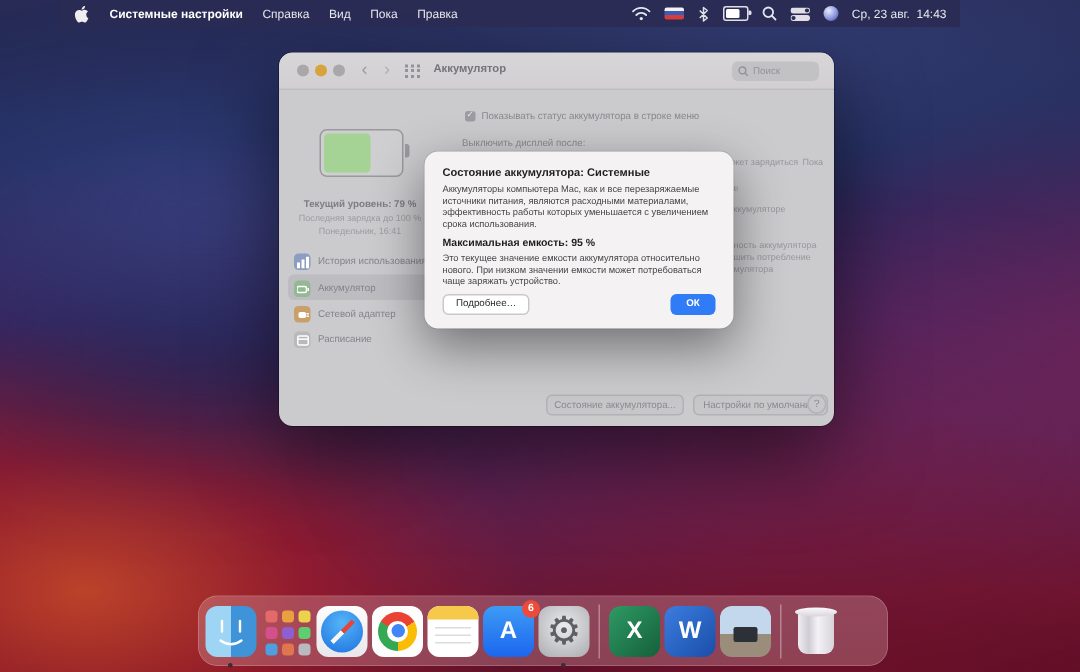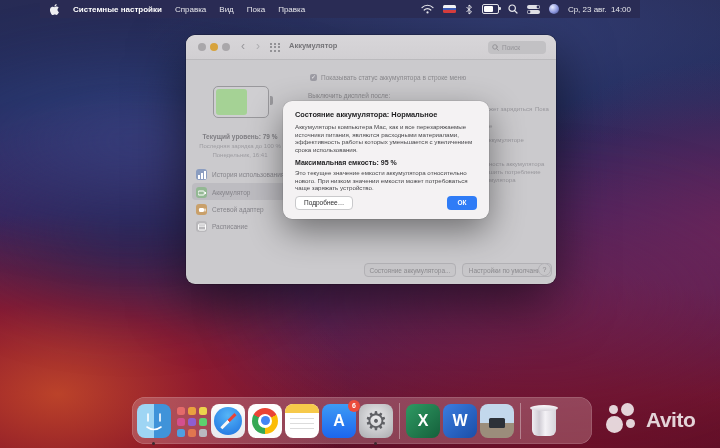--- a/index.html
+++ b/index.html
@@ -187,21 +187,21 @@
       </span>
       <span style="display:inline-flex;">
         <svg width="13" height="9" viewBox="0 0 13 9">
           <rect x="0" y="0" width="13" height="4" rx="2" fill="rgba(255,255,255,.85)"></rect>
             <circle cx="11" cy="2" r="1.4" fill="#2b2c54"></circle>
           <rect x="0" y="5" width="13" height="4" rx="2" fill="rgba(255,255,255,.85)"></rect>
             <circle cx="2" cy="7" r="1.4" fill="#2b2c54"></circle>
           </svg>
       </span>
       <span class="siri"></span>
-      <span class="clock">Ср, 23 авг.  14:00</span>
+      <span class="clock">Ср, 23 авг.  14:43</span>
     </div>
   </div>
 
   <div class="window">
     <div class="titlebar">
       <span class="dot c"></span>
       <span class="dot m"></span>
       <span class="dot z"></span>
       <span class="navbtn nav-back">‹</span>
       <span class="navbtn nav-fwd">›</span>
@@ -278,21 +278,21 @@
           </svg>
         </span>
       <span class="side-lbl">Расписание</span>
     </div>
 
     <div class="fbtn b1">Состояние аккумулятора...</div>
     <div class="fbtn b2">Настройки по умолчанию</div>
     <div class="helpbtn">?</div>
 
     <div class="dialog">
-      <div class="dlg-title">Состояние аккумулятора: Нормальное</div>
+      <div class="dlg-title">Состояние аккумулятора: Системные</div>
       <div class="dlg-p">Аккумуляторы компьютера Mac, как и все перезаряжаемые источники питания, являются расходными материалами, эффективность работы которых уменьшается с увеличением срока использования.</div>
       <div class="dlg-sub">Максимальная емкость: 95 %</div>
       <div class="dlg-p">Это текущее значение емкости аккумулятора относительно нового. При низком значении емкости может потребоваться чаще заряжать устройство.</div>
       <div class="dlg-btns">
         <span class="btn-more">Подробнее…</span>
         <span class="btn-ok">ОК</span>
       </div>
     </div>
   </div>
 
@@ -349,22 +349,13 @@
     <div class="dk ic-img">
         <span class="obj"></span>
       </div>
     <div class="dkdiv"></div>
     <div class="dk ic-trash">
         <span class="bin"></span>
         <span class="rim"></span>
       </div>
   </div>
 
-  <div class="avito">
-    <span class="av-logo">
-      <i class="av-c1"></i>
-        <i class="av-c2"></i>
-        <i class="av-c3"></i>
-        <i class="av-c4"></i>
-    </span>
-    <span class="av-text">Avito</span>
-  </div>
 </div>
 
 </body></html>

